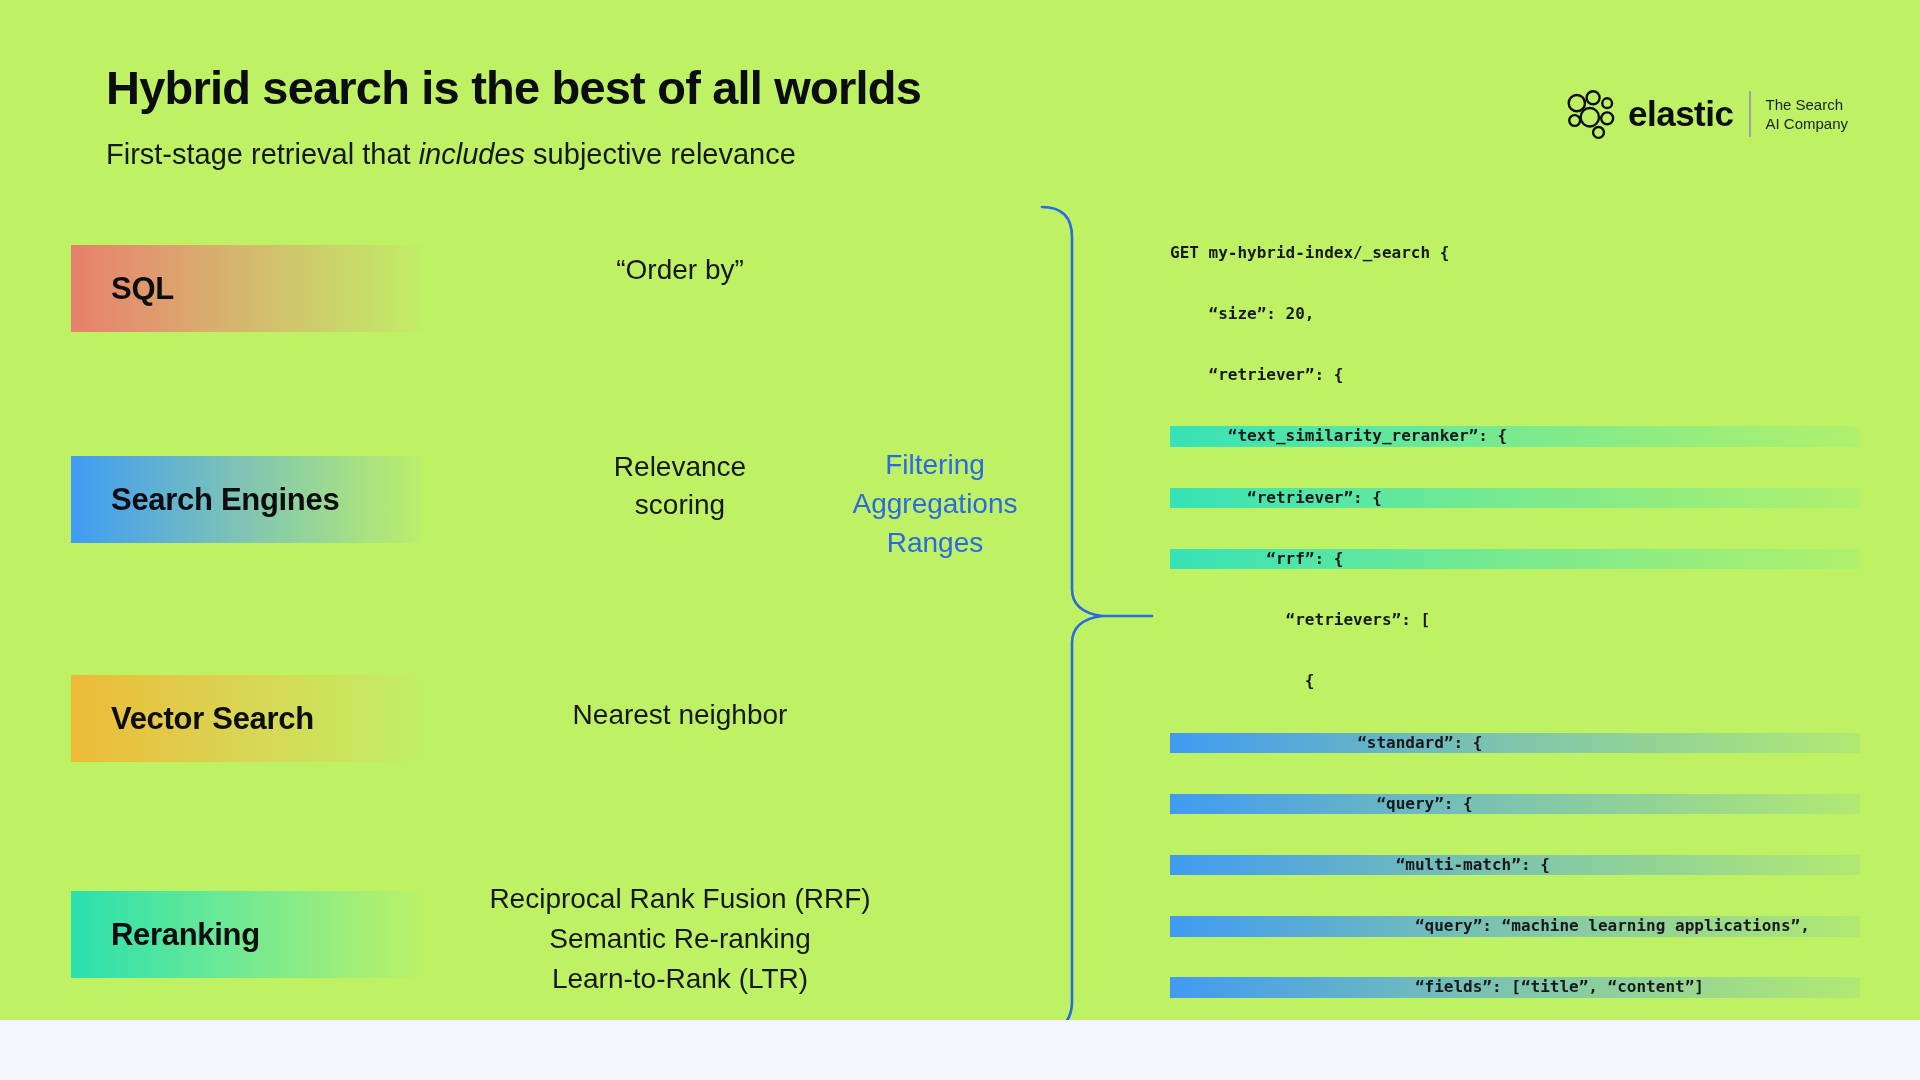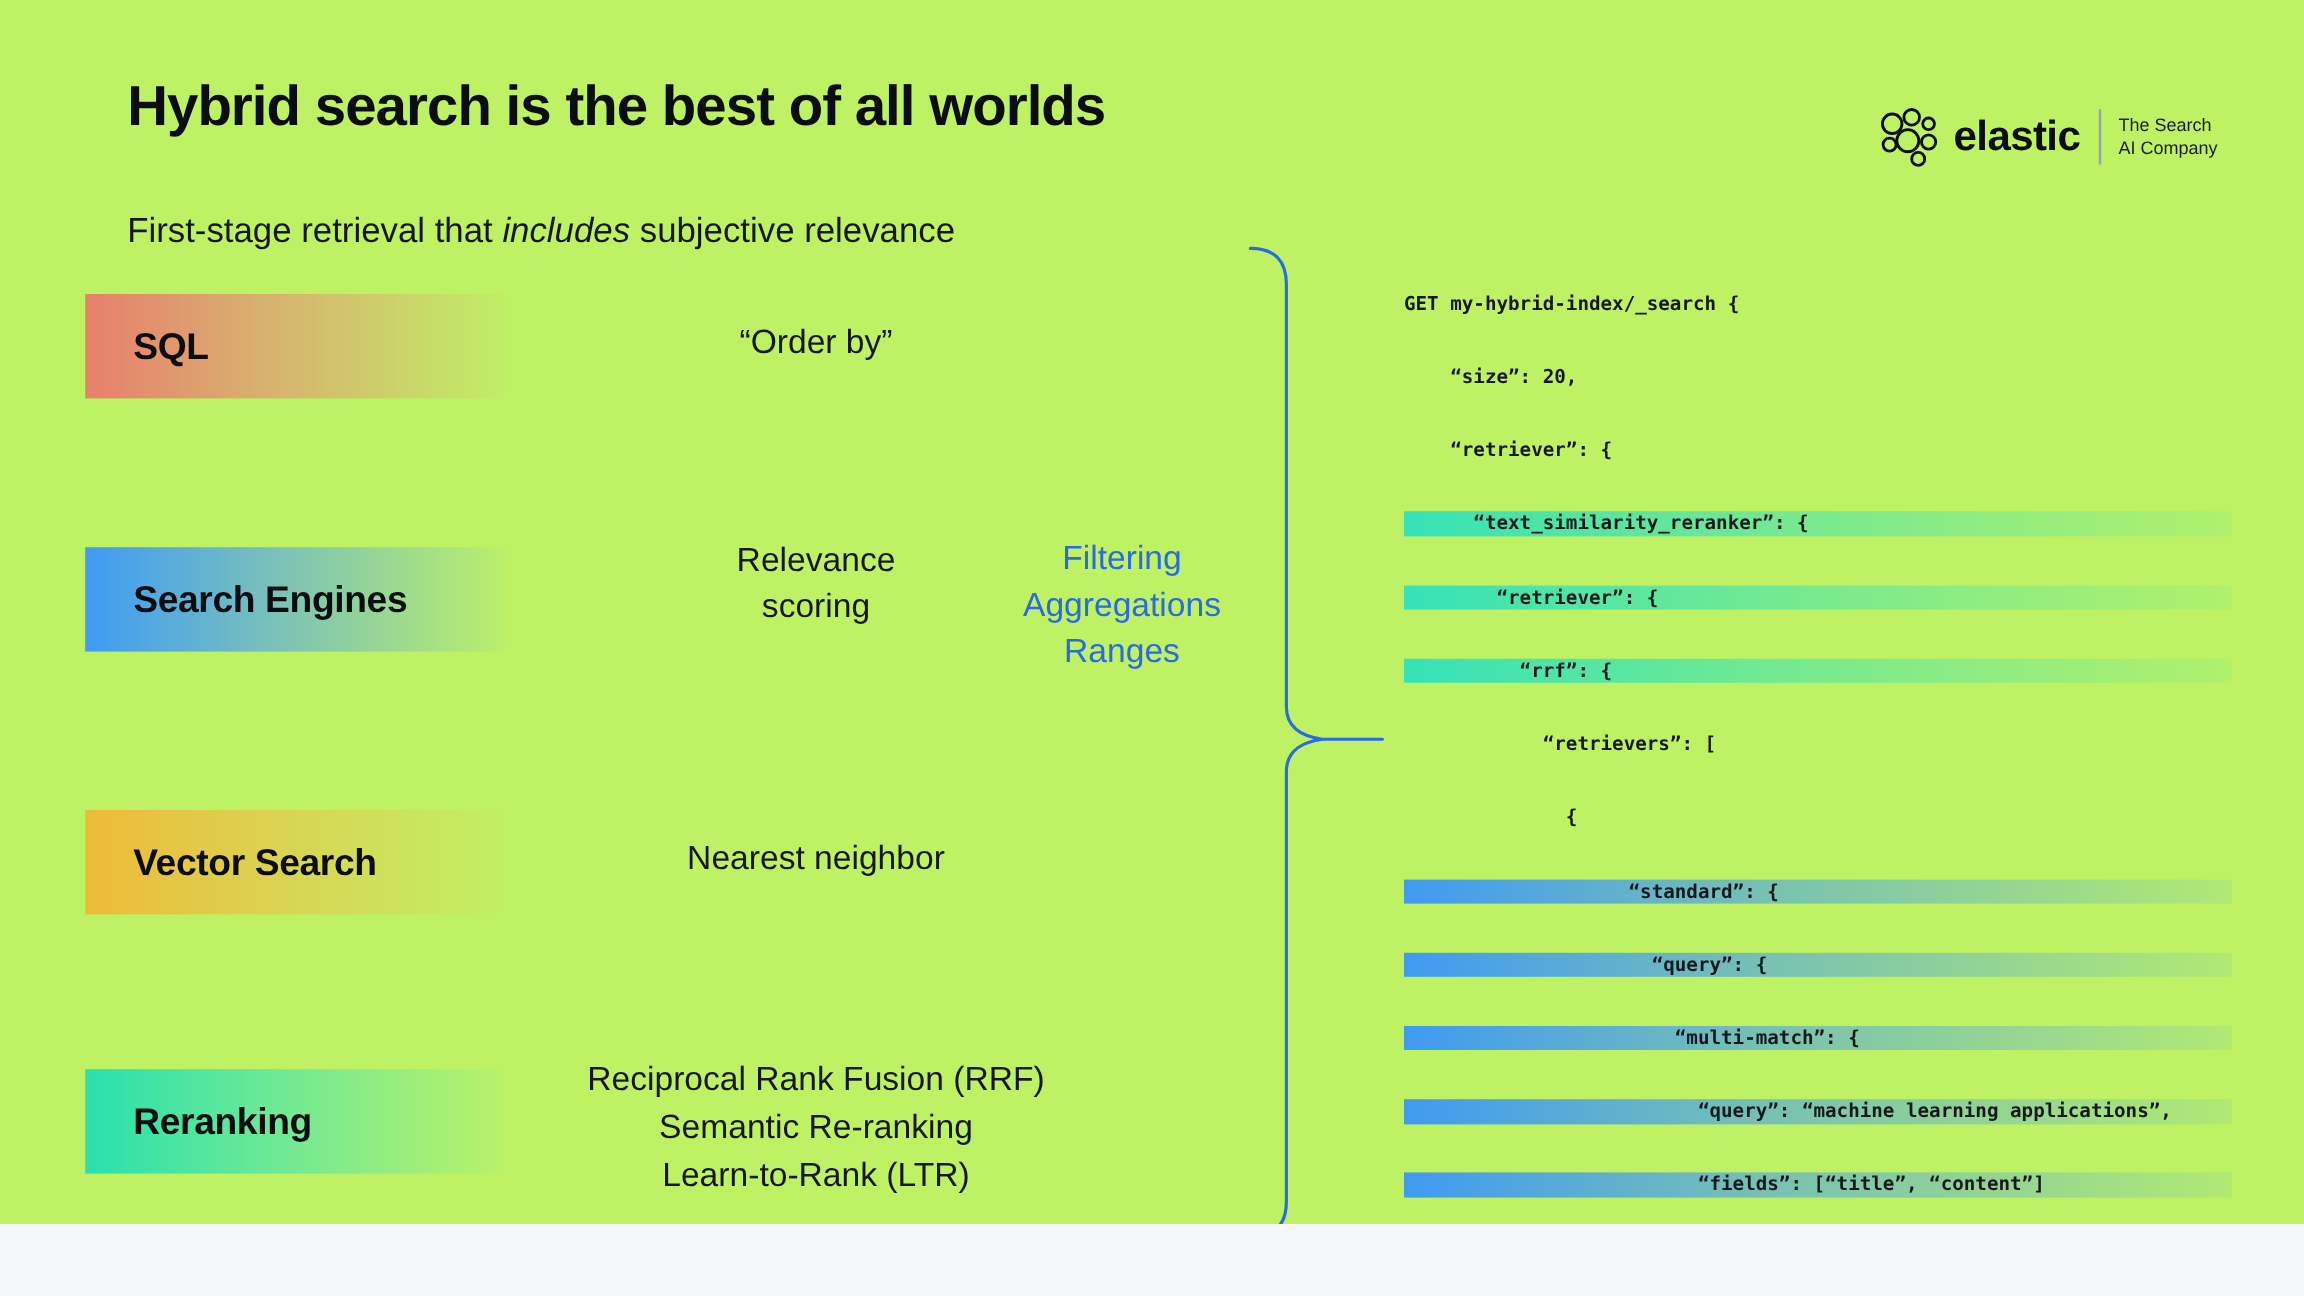--- a/index.html
+++ b/index.html
@@ -13,21 +13,21 @@
   }
   .slide { position:relative; width:1920px; height:1020px; background:#bef264; overflow:hidden; }
 
   
   .title {
     position:absolute; left:106px; top:60px;
     font-size:47px; font-weight:800; letter-spacing:-0.8px; color:#0c0d10;
   }
   .subtitle {
     position:absolute; left:106px; top:138px;
-    font-size:29px; font-weight:400; color:#16181d;margin-top:39px;
+    font-size:29px; font-weight:400; color:#16181d;
   }
   .subtitle em { font-style:italic; }
 
   
   .logo { position:absolute; left:1566px; top:84px; height:60px; display:flex; align-items:center; }
   .logo-mark { width:52px; height:52px; margin-right:10px; }
   .logo-brand { font-size:35px; font-weight:700; letter-spacing:-0.5px; color:#0c0d10; }
   .logo-divider { width:2px; height:46px; background:#9aa2af; margin:0 14px 0 16px; }
   .logo-tagline { font-size:15px; line-height:19px; color:#1c1f26; }
   .logo-tagline span { display:block; }
@@ -41,21 +41,21 @@
   .bar-sql   { top:245px; background:linear-gradient(90deg, #e87f6d 0%, rgba(232,138,118,0.60) 45%, rgba(236,160,140,0.05) 100%); }
   .bar-se    { top:456px; background:linear-gradient(90deg, #3f9bf4 0%, rgba(77,160,243,0.60) 45%, rgba(120,180,245,0.05) 100%); }
   .bar-vs    { top:675px; background:linear-gradient(90deg, #edbb37 0%, rgba(238,190,70,0.60) 45%, rgba(240,200,110,0.05) 100%); }
   .bar-rr    { top:891px; background:linear-gradient(90deg, #29e0ae 0%, rgba(56,226,182,0.60) 45%, rgba(120,235,205,0.05) 100%); }
 
   
   .note {
     position:absolute; left:450px; width:460px;
     text-align:center; font-size:28px; line-height:38px; color:#16181d;
   }
-  .note-sql { top:266px; }
+  .note-sql { top:251px; }
   .note-se  { top:448px; }
   .note-vs  { top:696px; }
   .note-rr  { top:879px; line-height:40px; }
 
   .capabilities {
     position:absolute; left:780px; top:445px; width:310px;
     text-align:center; font-size:28px; line-height:39px; font-weight:500; color:#2b6ae3;
   }
 
   

